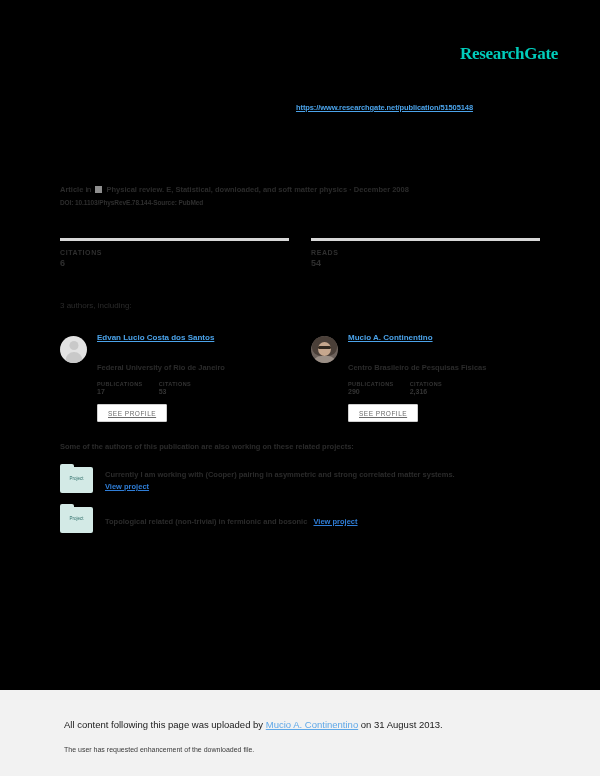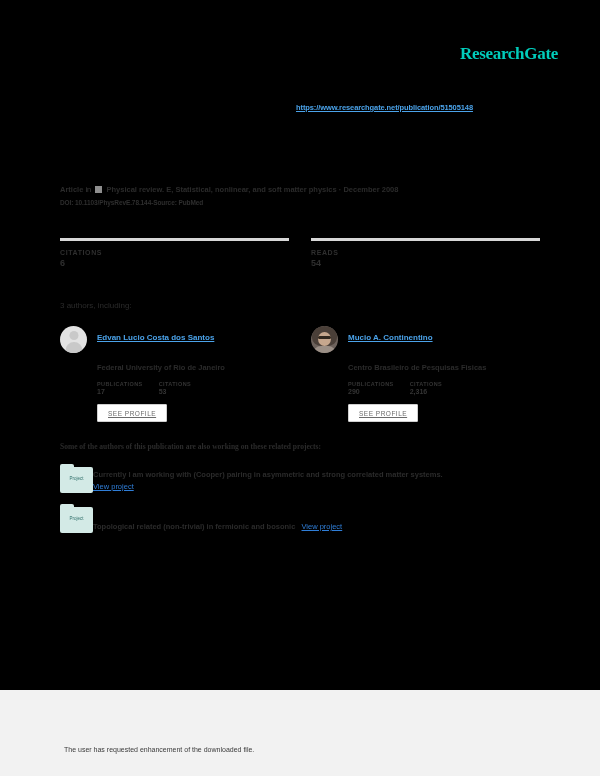--- a/index.html
+++ b/index.html
@@ -133,21 +133,21 @@
     display: flex;
     gap: 22px;
   }
   .author {
     width: 229px;
     position: relative;
   }
   .author-top {
     display: flex;
     gap: 10px;
-    align-items: flex-start;
+    align-items: center;
   }
   .avatar {
     width: 27px;
     height: 27px;
     border-radius: 50%;
     background: #e3e3e3;
     flex: 0 0 27px;
     position: relative;
     overflow: hidden;
   }
@@ -249,31 +249,31 @@
 
   
   #projects-head {
     position: absolute;
     left: 60px;
     top: 442px;
     font-size: 7.5px;
     font-weight: bold;
     color: #2b2b2b;
     white-space: nowrap;
-    font-family: Liberation Serif, serif;
   }
   #projects {
     position: absolute;
     left: 60px;
     top: 466px;
     width: 490px;
   }
   .project {
     display: flex;
-    align-items: flex-end;
+    align-items: center;
+    gap: 12px;
     margin-bottom: 14px;
   }
   .proj-icon {
     flex: 0 0 33px;
     width: 33px;
     height: 26px;
     background: #d3eae6;
     border-radius: 2px 2px 2px 2px;
     position: relative;
   }
@@ -295,21 +295,21 @@
   }
   .proj-text {
     font-size: 7.5px;
     font-weight: bold;
     color: #2b2b2b;
     line-height: 12px;
     padding-top: 3px;
   }
   .proj-link {
     color: #2f7ed8;
-    font-weight: normal;
+    font-weight: bold;
   }
   .proj-link.inline { margin-left: 4px; }
 
   
   #footer {
     position: absolute;
     left: 0;
     top: 690px;
     width: 600px;
     height: 86px;
@@ -342,21 +342,21 @@
 
   <div id="brand">ResearchGate</div>
 
   <a id="pub-url" href="#">https://www.researchgate.net/publication/51505148</a>
 
   <div id="meta">
     <div class="meta-line1">
       <span class="art-type">Article</span>
       <span class="in-word">in</span>
       <span class="journal-badge"></span>
-      <span class="journal">Physical review. E, Statistical, nonlinear, and soft matter physics</span>
+      <span class="journal">Physical review. E, Statistical, downloaded, and soft matter physics</span>
       <span>·</span>
       <span class="pub-date">December 2008</span>
     </div>
     <div class="meta-doi">DOI: 10.1103/PhysRevE.78.144-Source: PubMed</div>
   </div>
 
   <div id="stats">
     <div class="stat-col">
       <div class="stat-rule"></div>
       <div class="stat-label">CITATIONS</div>
@@ -448,14 +448,17 @@
         <span>Topological related (non-trivial) in fermionic and bosonic</span>
         <a class="proj-link inline" href="#">View project</a>
       </div>
     </div>
 
   </div>
 
 </div>
 
 <div id="footer">
+  <div id="footer-line1">
+    <span>All content following this page was uploaded by </span><a class="ft-link" href="#">Mucio A. Continentino</a><span> on 31 August 2013.</span>
+  </div>
   <div id="footer-line2">The user has requested enhancement of the downloaded file.</div>
 </div>
 
 </body></html>

